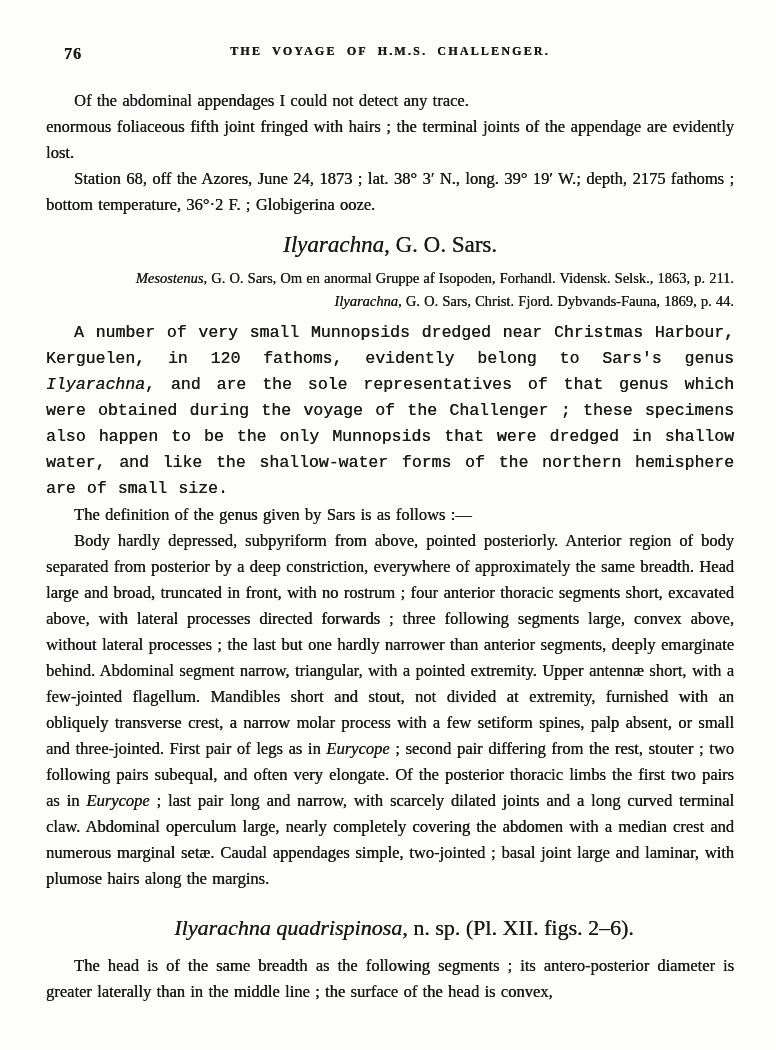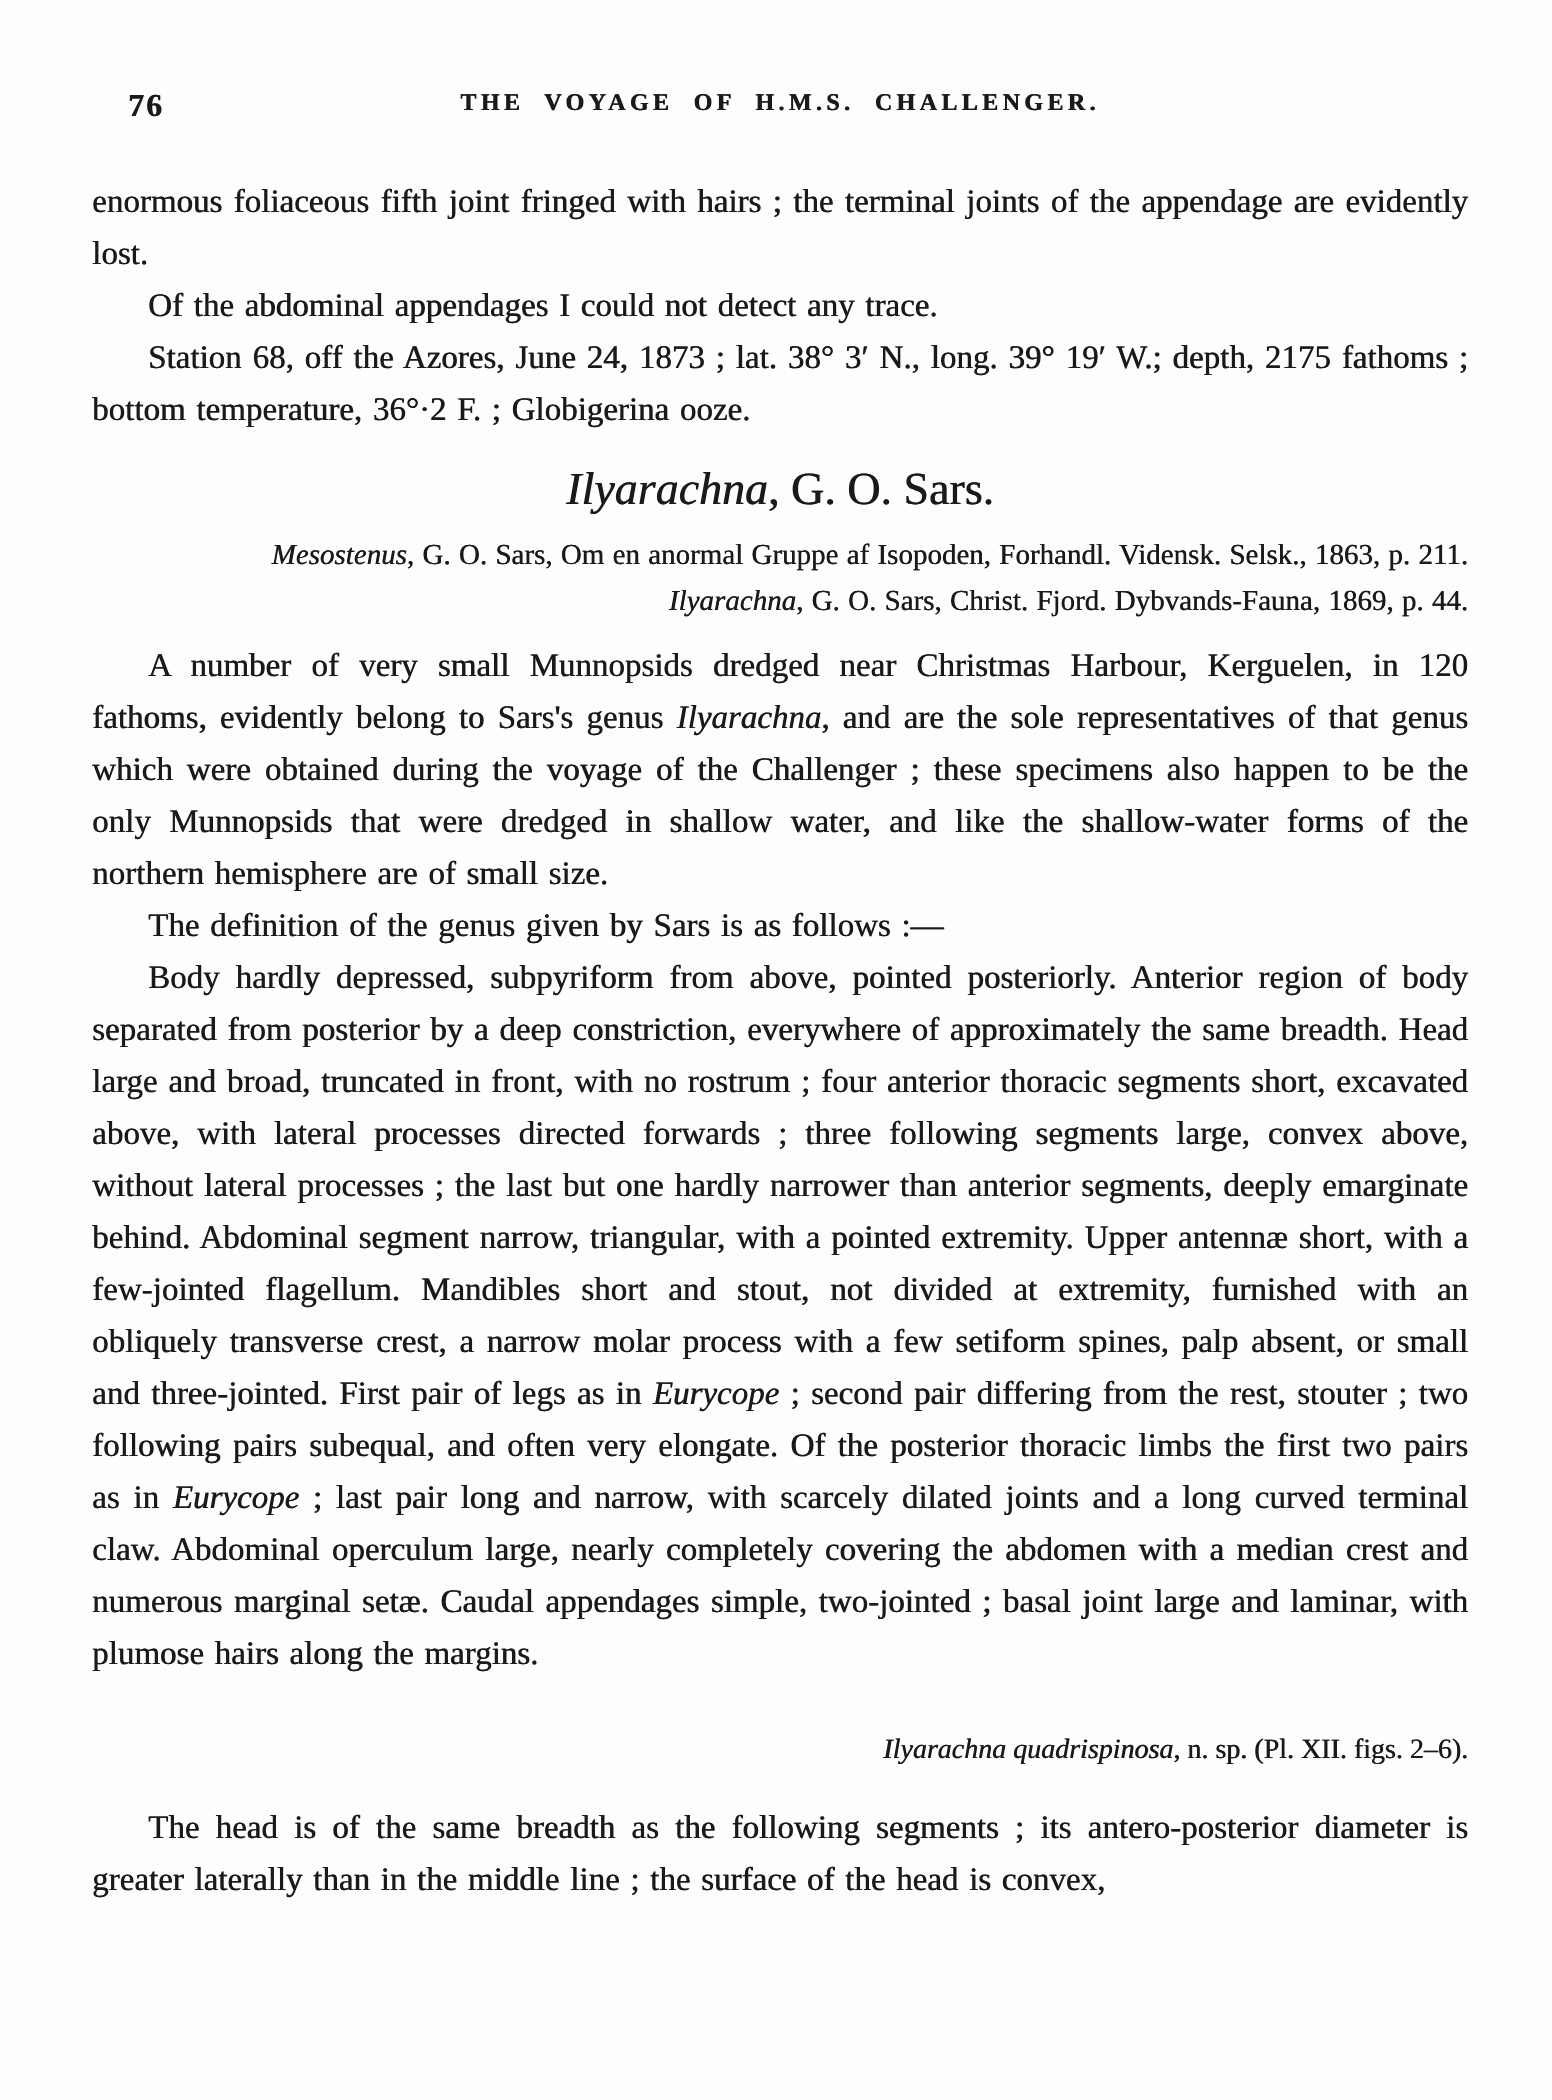--- a/index.html
+++ b/index.html
@@ -39,39 +39,39 @@
     text-align: center; font-size: 23px; line-height: 24px;
     margin: 15px 0 10px; text-indent: 0;
     text-shadow: 0.3px 0 0 currentColor;
   }
   .synonymy {
     font-size: 14.5px; line-height: 23px;
     margin: 0 0 0 12px; text-align: right; text-indent: 0;
     word-spacing: 0.5px;
     text-shadow: 0.2px 0 0 currentColor;
   }
-  .synonymy + .para { margin-top: 7px; }
+  .synonymy + .para { margin-top: 7px; font-family: Liberation Mono, monospace; }
   .heading_species {
-    font-size: 14px; line-height: 24px;
-    margin: 24px 0 13px; text-indent: 28px; text-align: right;
+    font-size: 22px; line-height: 24px;
+    margin: 24px 0 13px; text-indent: 28px; text-align: center;
     text-shadow: 0.3px 0 0 currentColor;
   }
   i { font-style: italic; }
 </style>
 </head>
 <body>
 
 <div class="page">
   <div class="page-header">
     <span class="page-number">76</span>
     <div class="running-title">THE VOYAGE OF H.M.S. CHALLENGER.</div>
   </div>
   <div id="page-content">
+      <p class="blk para"><span>Of the abdominal appendages I could not detect any trace.</span></p>
       <p class="blk para noindent"><span>enormous foliaceous fifth joint fringed with hairs&nbsp;; the terminal joints of the appendage are evidently lost.</span></p>
-      <p class="blk para"><span>Of the abdominal appendages I could not detect any trace.</span></p>
       <p class="blk para"><span>Station 68, off the Azores, June 24, 1873&nbsp;; lat. 38° 3′ N., long. 39° 19′ W.; depth, 2175 fathoms&nbsp;; bottom temperature, 36°·2 F.&nbsp;; Globigerina ooze.</span></p>
       <p class="blk heading_center"><i>Ilyarachna</i><span>, G. O. Sars.</span></p>
       <p class="blk synonymy"><i>Mesostenus</i><span>, G. O. Sars, Om en anormal Gruppe af Isopoden, Forhandl. Vidensk. Selsk., 1863, p. 211.</span></p>
       <p class="blk synonymy"><i>Ilyarachna</i><span>, G. O. Sars, Christ. Fjord. Dybvands-Fauna, 1869, p. 44.</span></p>
       <p class="blk para"><span>A number of very small Munnopsids dredged near Christmas Harbour, Kerguelen, in 120 fathoms, evidently belong to Sars's genus </span><i>Ilyarachna</i><span>, and are the sole representatives of that genus which were obtained during the voyage of the Challenger&nbsp;; these specimens also happen to be the only Munnopsids that were dredged in shallow water, and like the shallow-water forms of the northern hemisphere are of small size.</span></p>
       <p class="blk para"><span>The definition of the genus given by Sars is as follows&nbsp;:—</span></p>
       <p class="blk para"><span>Body hardly depressed, subpyriform from above, pointed posteriorly. Anterior region of body separated from posterior by a deep constriction, everywhere of approximately the same breadth. Head large and broad, truncated in front, with no rostrum&nbsp;; four anterior thoracic segments short, excavated above, with lateral processes directed forwards&nbsp;; three following segments large, convex above, without lateral processes&nbsp;; the last but one hardly narrower than anterior segments, deeply emarginate behind. Abdominal segment narrow, triangular, with a pointed extremity. Upper antennæ short, with a few-jointed flagellum. Mandibles short and stout, not divided at extremity, furnished with an obliquely transverse crest, a narrow molar process with a few setiform spines, palp absent, or small and three-jointed. First pair of legs as in </span><i>Eurycope</i><span>&nbsp;; second pair differing from the rest, stouter&nbsp;; two following pairs subequal, and often very elongate. Of the posterior thoracic limbs the first two pairs as in </span><i>Eurycope</i><span>&nbsp;; last pair long and narrow, with scarcely dilated joints and a long curved terminal claw. Abdominal operculum large, nearly completely covering the abdomen with a median crest and numerous marginal setæ. Caudal appendages simple, two-jointed&nbsp;; basal joint large and laminar, with plumose hairs along the margins.</span></p>
       <p class="blk heading_species"><i>Ilyarachna quadrispinosa</i><span>, n. sp. (Pl. XII. figs. 2–6).</span></p>
       <p class="blk para"><span>The head is of the same breadth as the following segments&nbsp;; its antero-posterior diameter is greater laterally than in the middle line&nbsp;; the surface of the head is convex,</span></p>
     </div>

